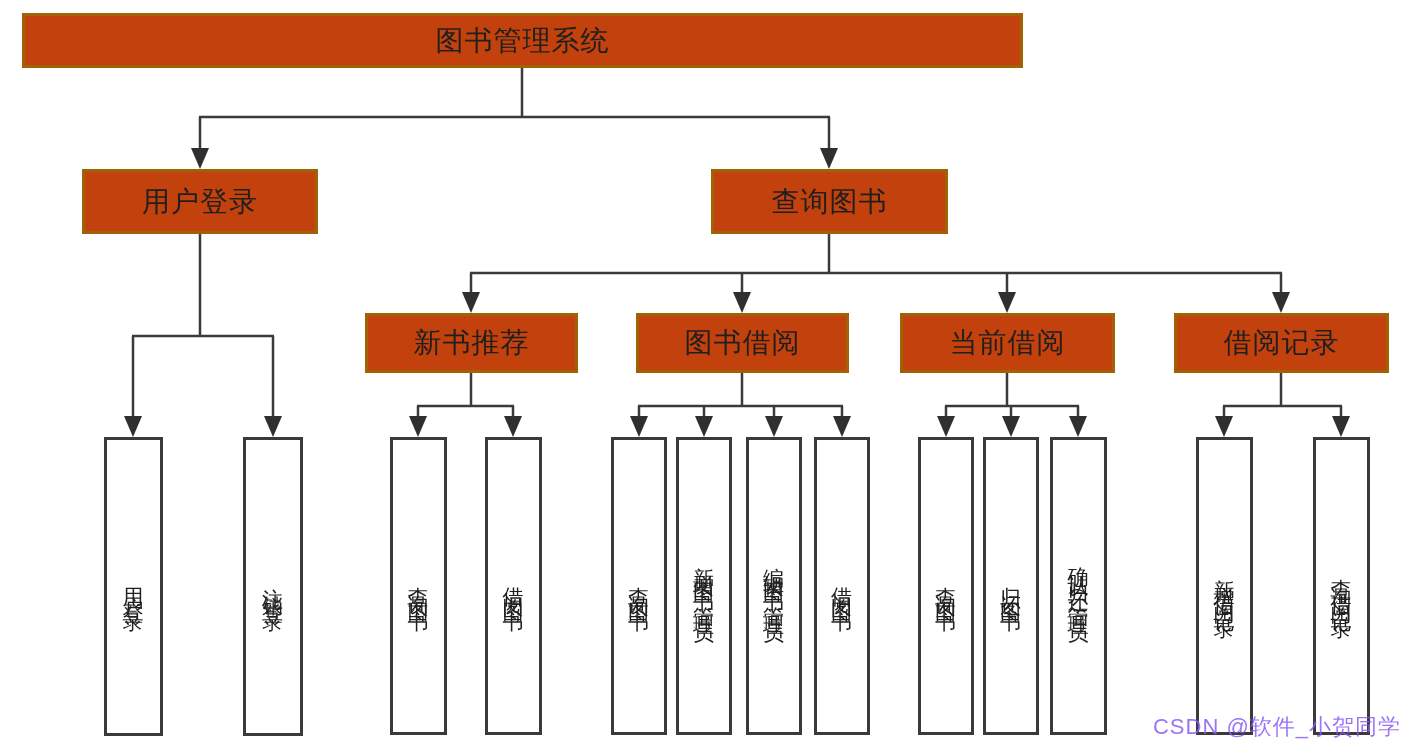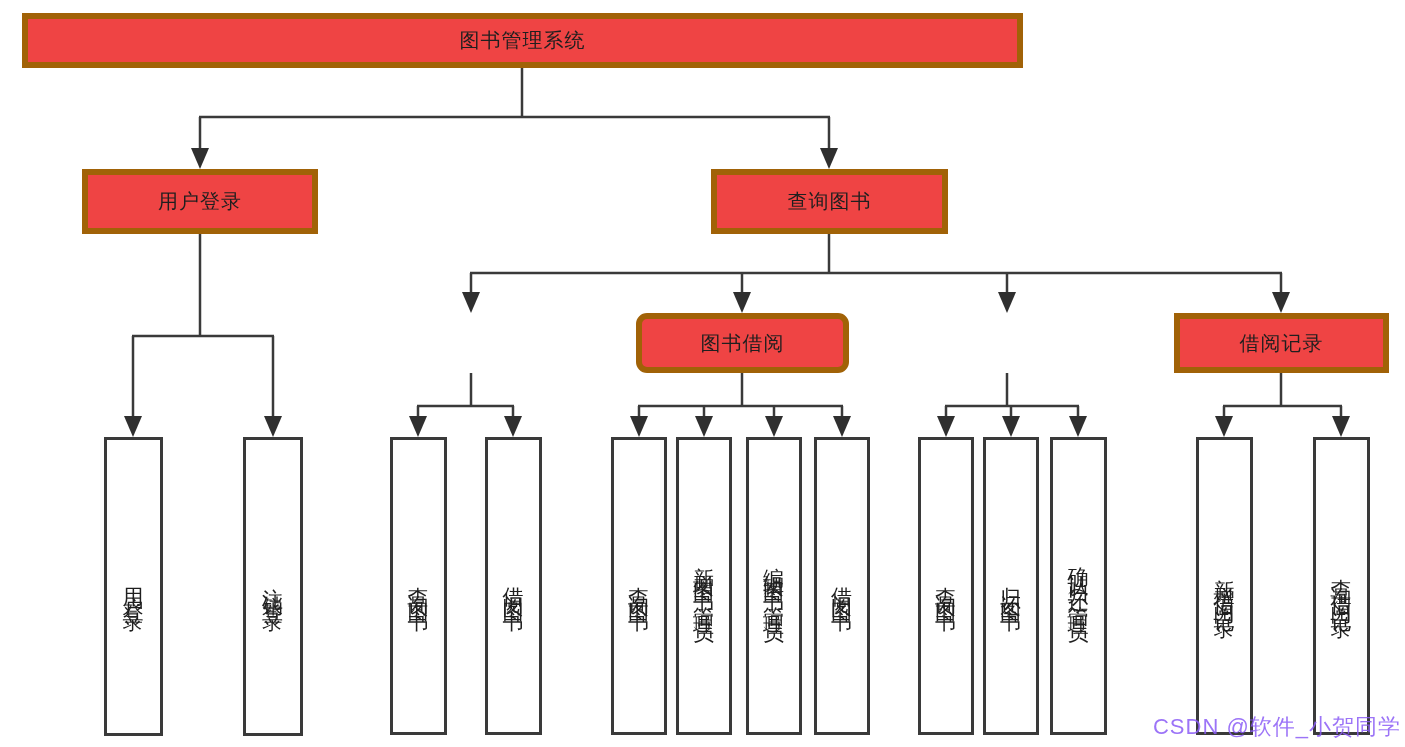--- a/index.html
+++ b/index.html
@@ -6,25 +6,25 @@
   #canvas{
     position:relative;
     width:1405px;height:747px;
     background:#ffffff;
     font-family:"Liberation Sans","DejaVu Sans",sans-serif;
     overflow:hidden;
   }
   .box{
     position:absolute;
     box-sizing:border-box;
-    border:6px solid #a16207;
-    background:#ef4444;
+    border:3px solid #a16207;
+    background:#c2410c;
     display:flex;align-items:center;justify-content:center;
     color:#1f1f1f;
-    font-size:20px;
+    font-size:28px;
     letter-spacing:1px;
     z-index:2;
   }
   .vbox{
     position:absolute;
     box-sizing:border-box;
     border:3px solid #3a3a3a;
     background:#ffffff;
     display:flex;align-items:center;justify-content:center;
     color:#1f1f1f;
@@ -121,21 +121,23 @@
     <polygon points="1215,416 1233,416 1224,437"></polygon>
     <line x1="1341" y1="406" x2="1341" y2="420"></line>
     <polygon points="1332,416 1350,416 1341,437"></polygon>
   </svg>
 
   <div class="box" style="left:22px;top:13px;width:1001px;height:55px;">图书管理系统</div>
 
   <div class="box" style="left:82px;top:169px;width:236px;height:65px;">用户登录</div>
   <div class="box" style="left:711px;top:169px;width:237px;height:65px;">查询图书</div>
 
-  <div class="box" style="left:636px;top:313px;width:213px;height:60px;border-radius:11px;">图书借阅</div>
+  <div class="box" style="left:365px;top:313px;width:213px;height:60px;">新书推荐</div>
+  <div class="box" style="left:636px;top:313px;width:213px;height:60px;">图书借阅</div>
+  <div class="box" style="left:900px;top:313px;width:215px;height:60px;">当前借阅</div>
   <div class="box" style="left:1174px;top:313px;width:215px;height:60px;">借阅记录</div>
 
   <div class="vbox" style="left:104px;top:437px;width:59px;height:299px;">
     <span class="vtext">用户登录</span>
   </div>
   <div class="vbox" style="left:243px;top:437px;width:60px;height:299px;">
     <span class="vtext">注销登录</span>
   </div>
 
   <div class="vbox" style="left:390px;top:437px;width:57px;height:298px;">

